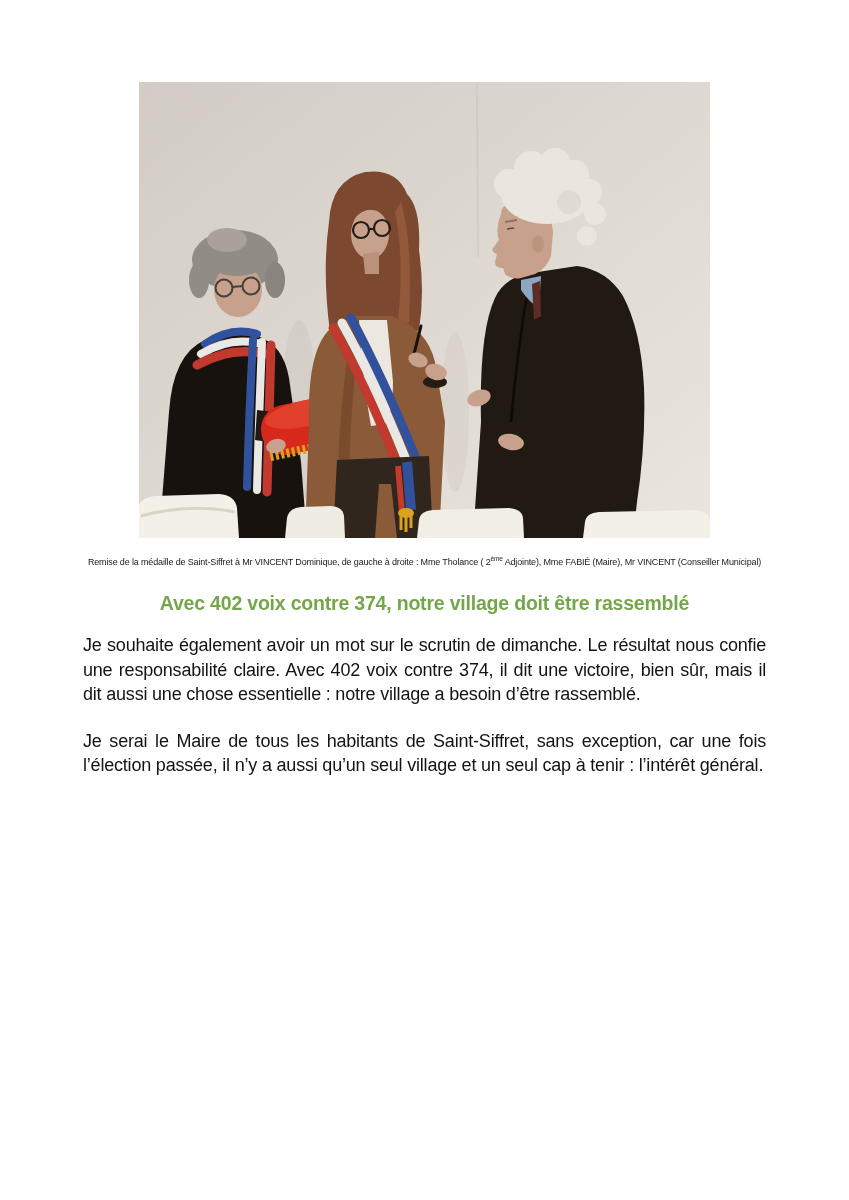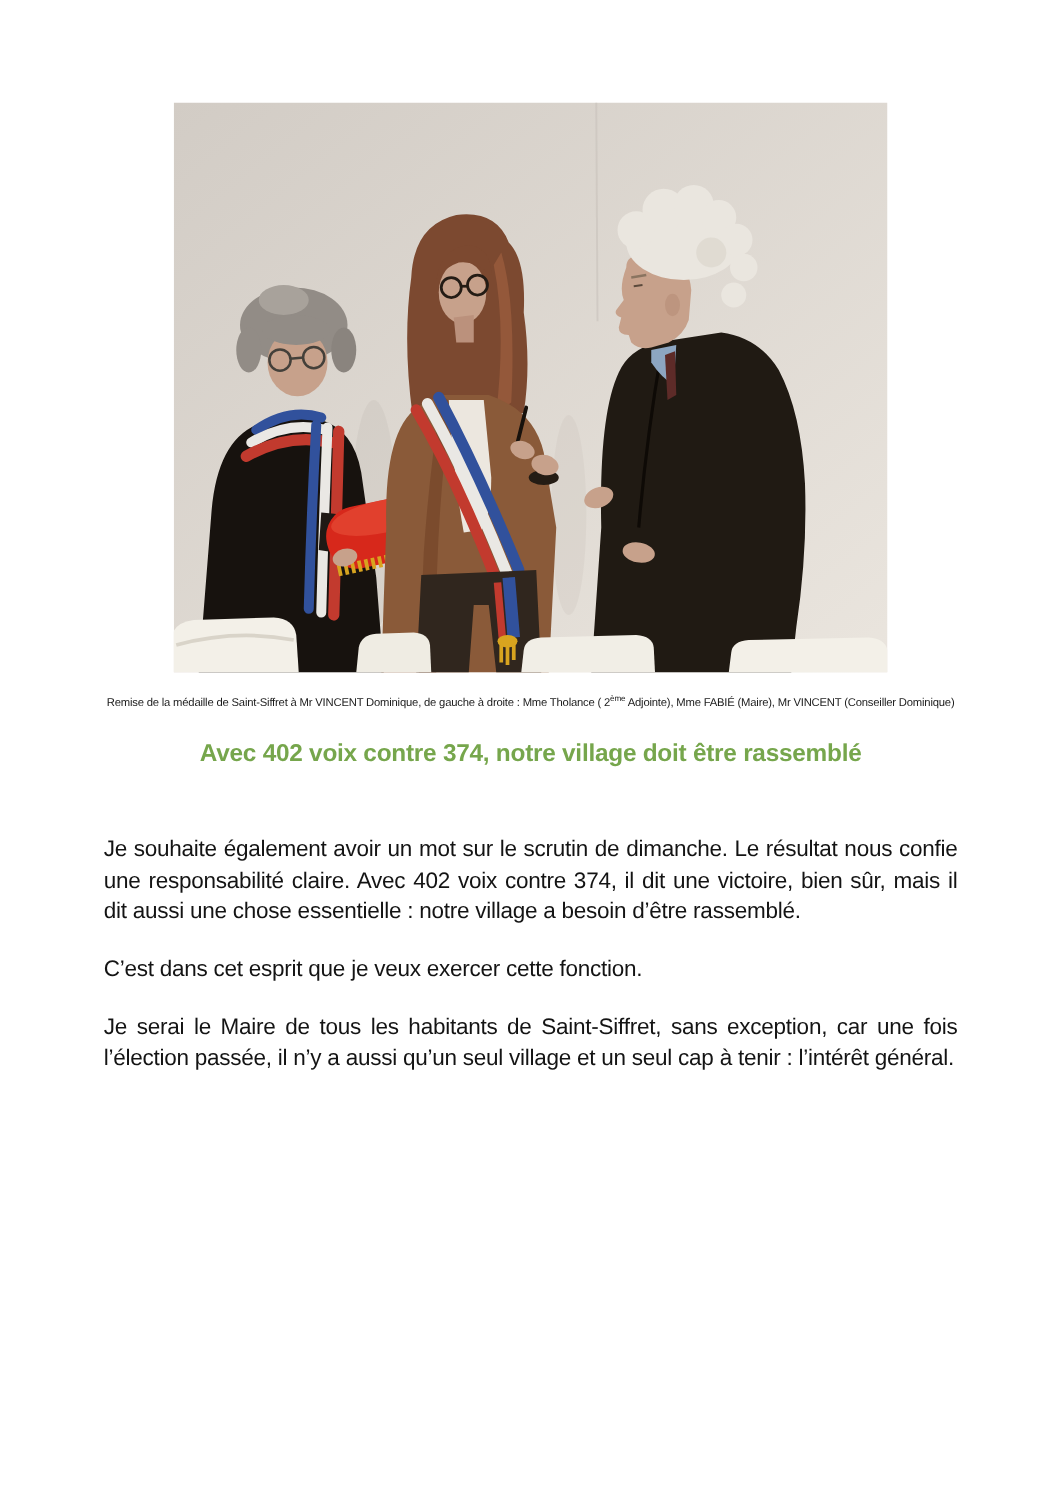--- a/index.html
+++ b/index.html
@@ -57,21 +57,20 @@
   .content {
     position: absolute;
     left: 83px;
     top: 633px;
     width: 683px;
     font-size: 18px;
     line-height: 24.6px;
     letter-spacing: -0.2px;
     text-align: justify;
     color: #141414;
-    margin-top: 34px;
   }
   .content p { margin: 0 0 22px 0; }
 </style>
 </head>
 <body>
 
 <div class="page">
 
   <figure class="photo">
     <svg viewBox="0 0 571 456" xmlns="http://www.w3.org/2000/svg">
@@ -178,23 +177,22 @@
       <g>
         <path d="M -4,456 L -2,428 Q 0,416 16,414 L 80,412 Q 96,413 98,426 L 100,456 Z" fill="#f3f0e8"></path>
         <path d="M 2,434 Q 50,421 96,430" stroke="#d9d4c9" stroke-width="3" fill="none"></path>
         <path d="M 146,456 L 148,436 Q 150,426 162,425 L 192,424 Q 204,425 205,434 L 206,456 Z" fill="#efece3"></path>
         <path d="M 278,456 L 280,438 Q 281,429 294,428 L 370,426 Q 383,427 384,436 L 385,456 Z" fill="#f1eee6"></path>
         <path d="M 444,456 L 446,440 Q 447,431 460,430 L 556,428 Q 569,429 571,438 L 571,456 Z" fill="#f3f0e8"></path>
       </g>
     </svg>
   </figure>
 
-  <p class="caption"><span>Remise de la médaille de Saint-Siffret à Mr VINCENT Dominique, de gauche à droite : Mme Tholance ( 2</span><sup>ème</sup><span> Adjointe), Mme FABIÉ (Maire), Mr VINCENT (Conseiller Dominique)</span></p>
+  <p class="caption"><span>Remise de la médaille de Saint-Siffret à Mr VINCENT Dominique, de gauche à droite : Mme Tholance ( 2</span><sup>ème</sup><span> Adjointe), Mme FABIÉ (Maire), Mr VINCENT (Conseiller Municipal)</span></p>
 
   <h1 class="heading" style="color: rgb(118, 166, 76);">Avec 402 voix contre 374, notre village doit être rassemblé</h1>
 
   <div class="content">
     <p>Je souhaite également avoir un mot sur le scrutin de dimanche. Le résultat nous confie une responsabilité claire. Avec 402 voix contre 374, il dit une victoire, bien sûr, mais il dit aussi une chose essentielle : notre village a besoin d’être rassemblé.</p>
-    <p>C’est dans cet esprit que je veux exercer cette fonction.</p>
     <p>Je serai le Maire de tous les habitants de Saint-Siffret, sans exception, car une fois l’élection passée, il n’y a aussi qu’un seul village et un seul cap à tenir : l’intérêt général.</p>
   </div>
 
 </div>
 
 </body></html>

